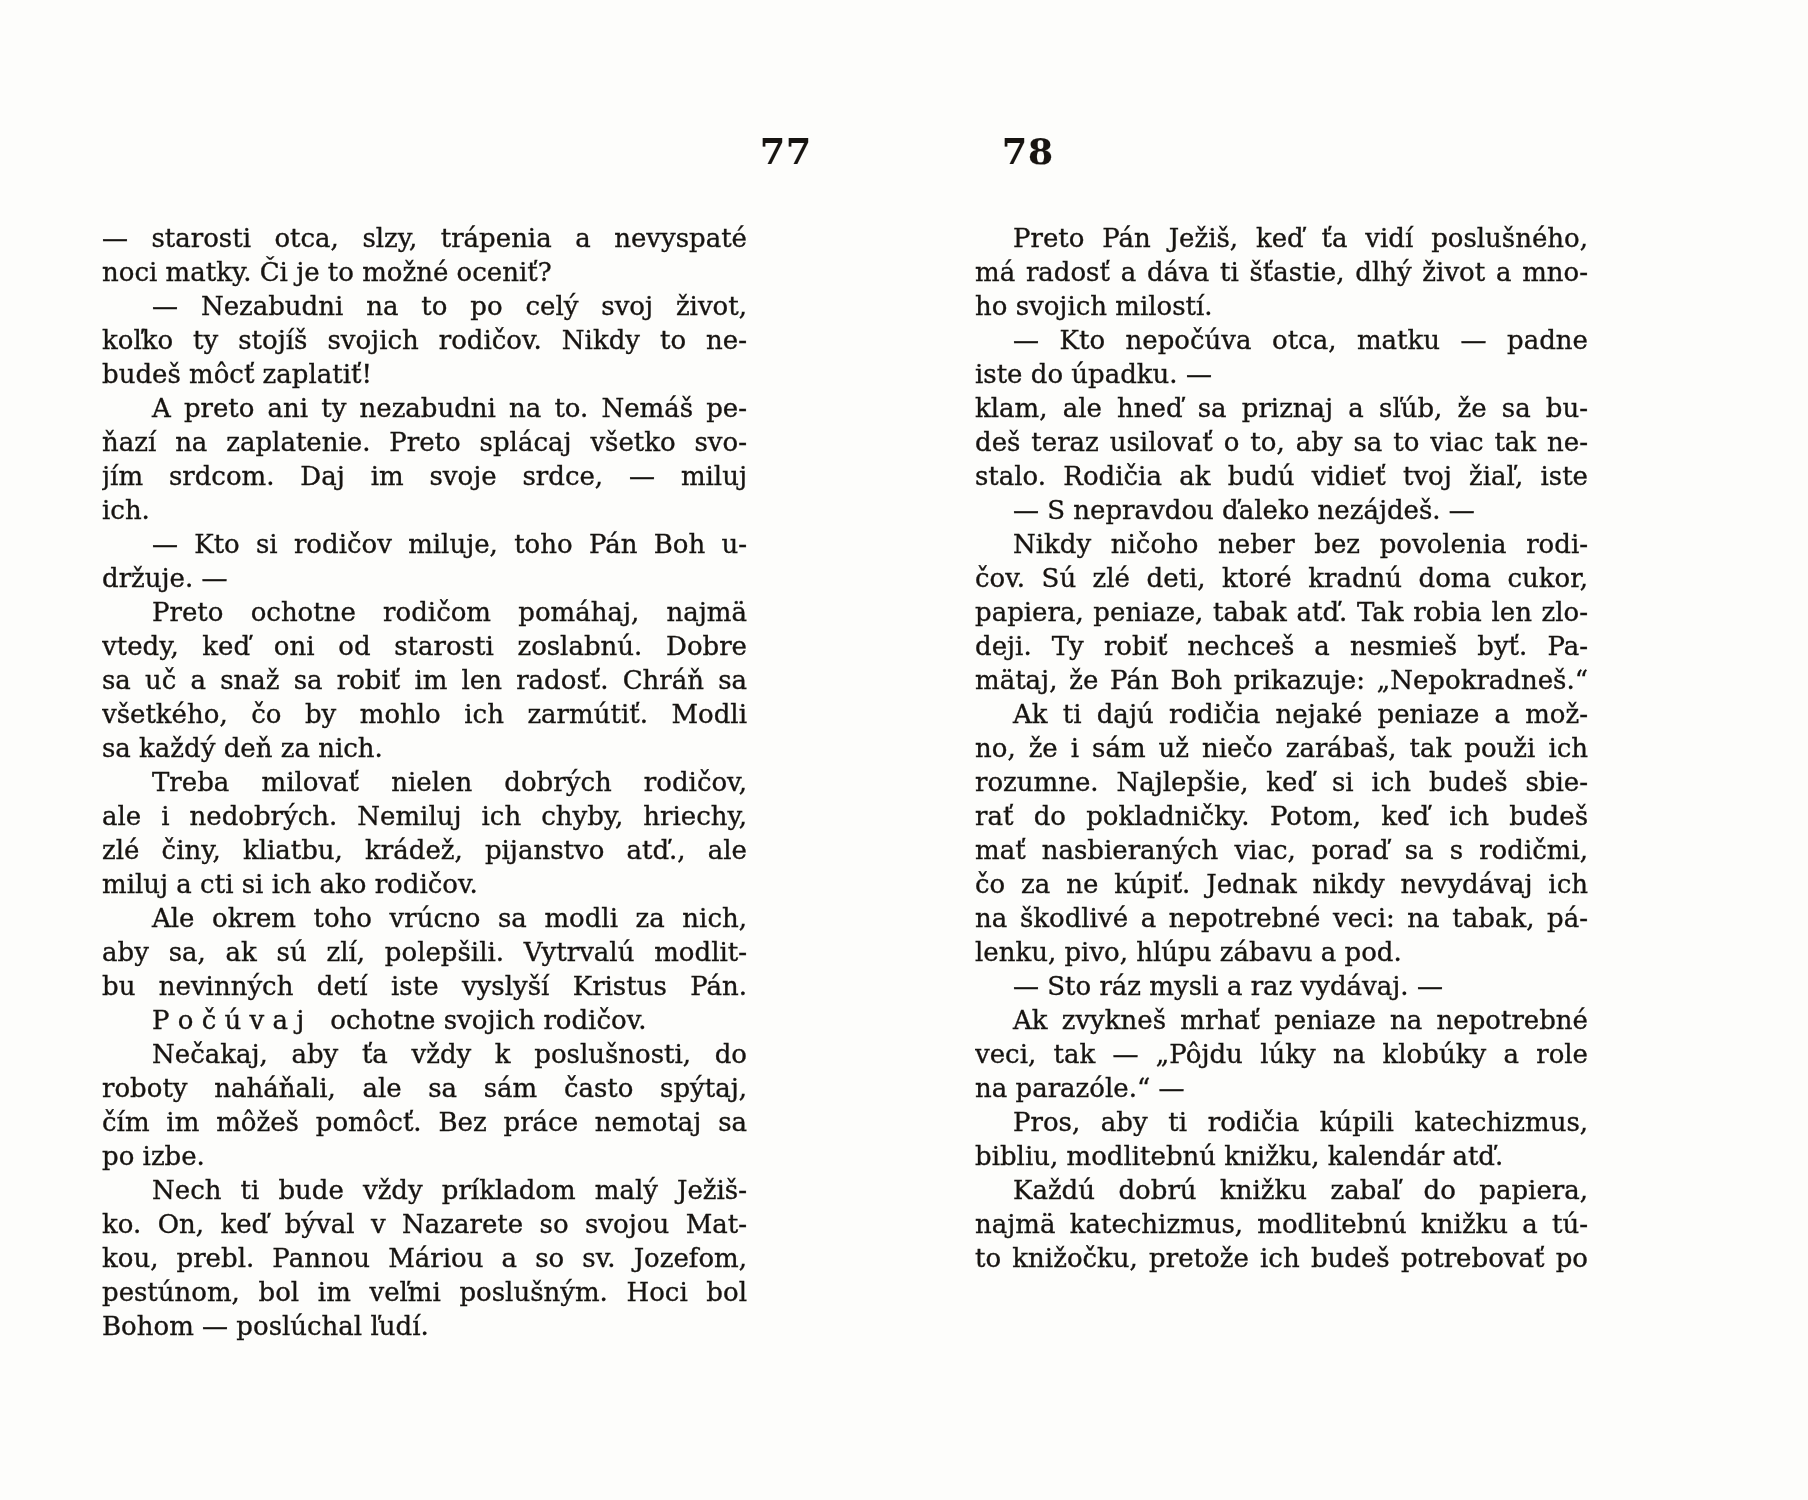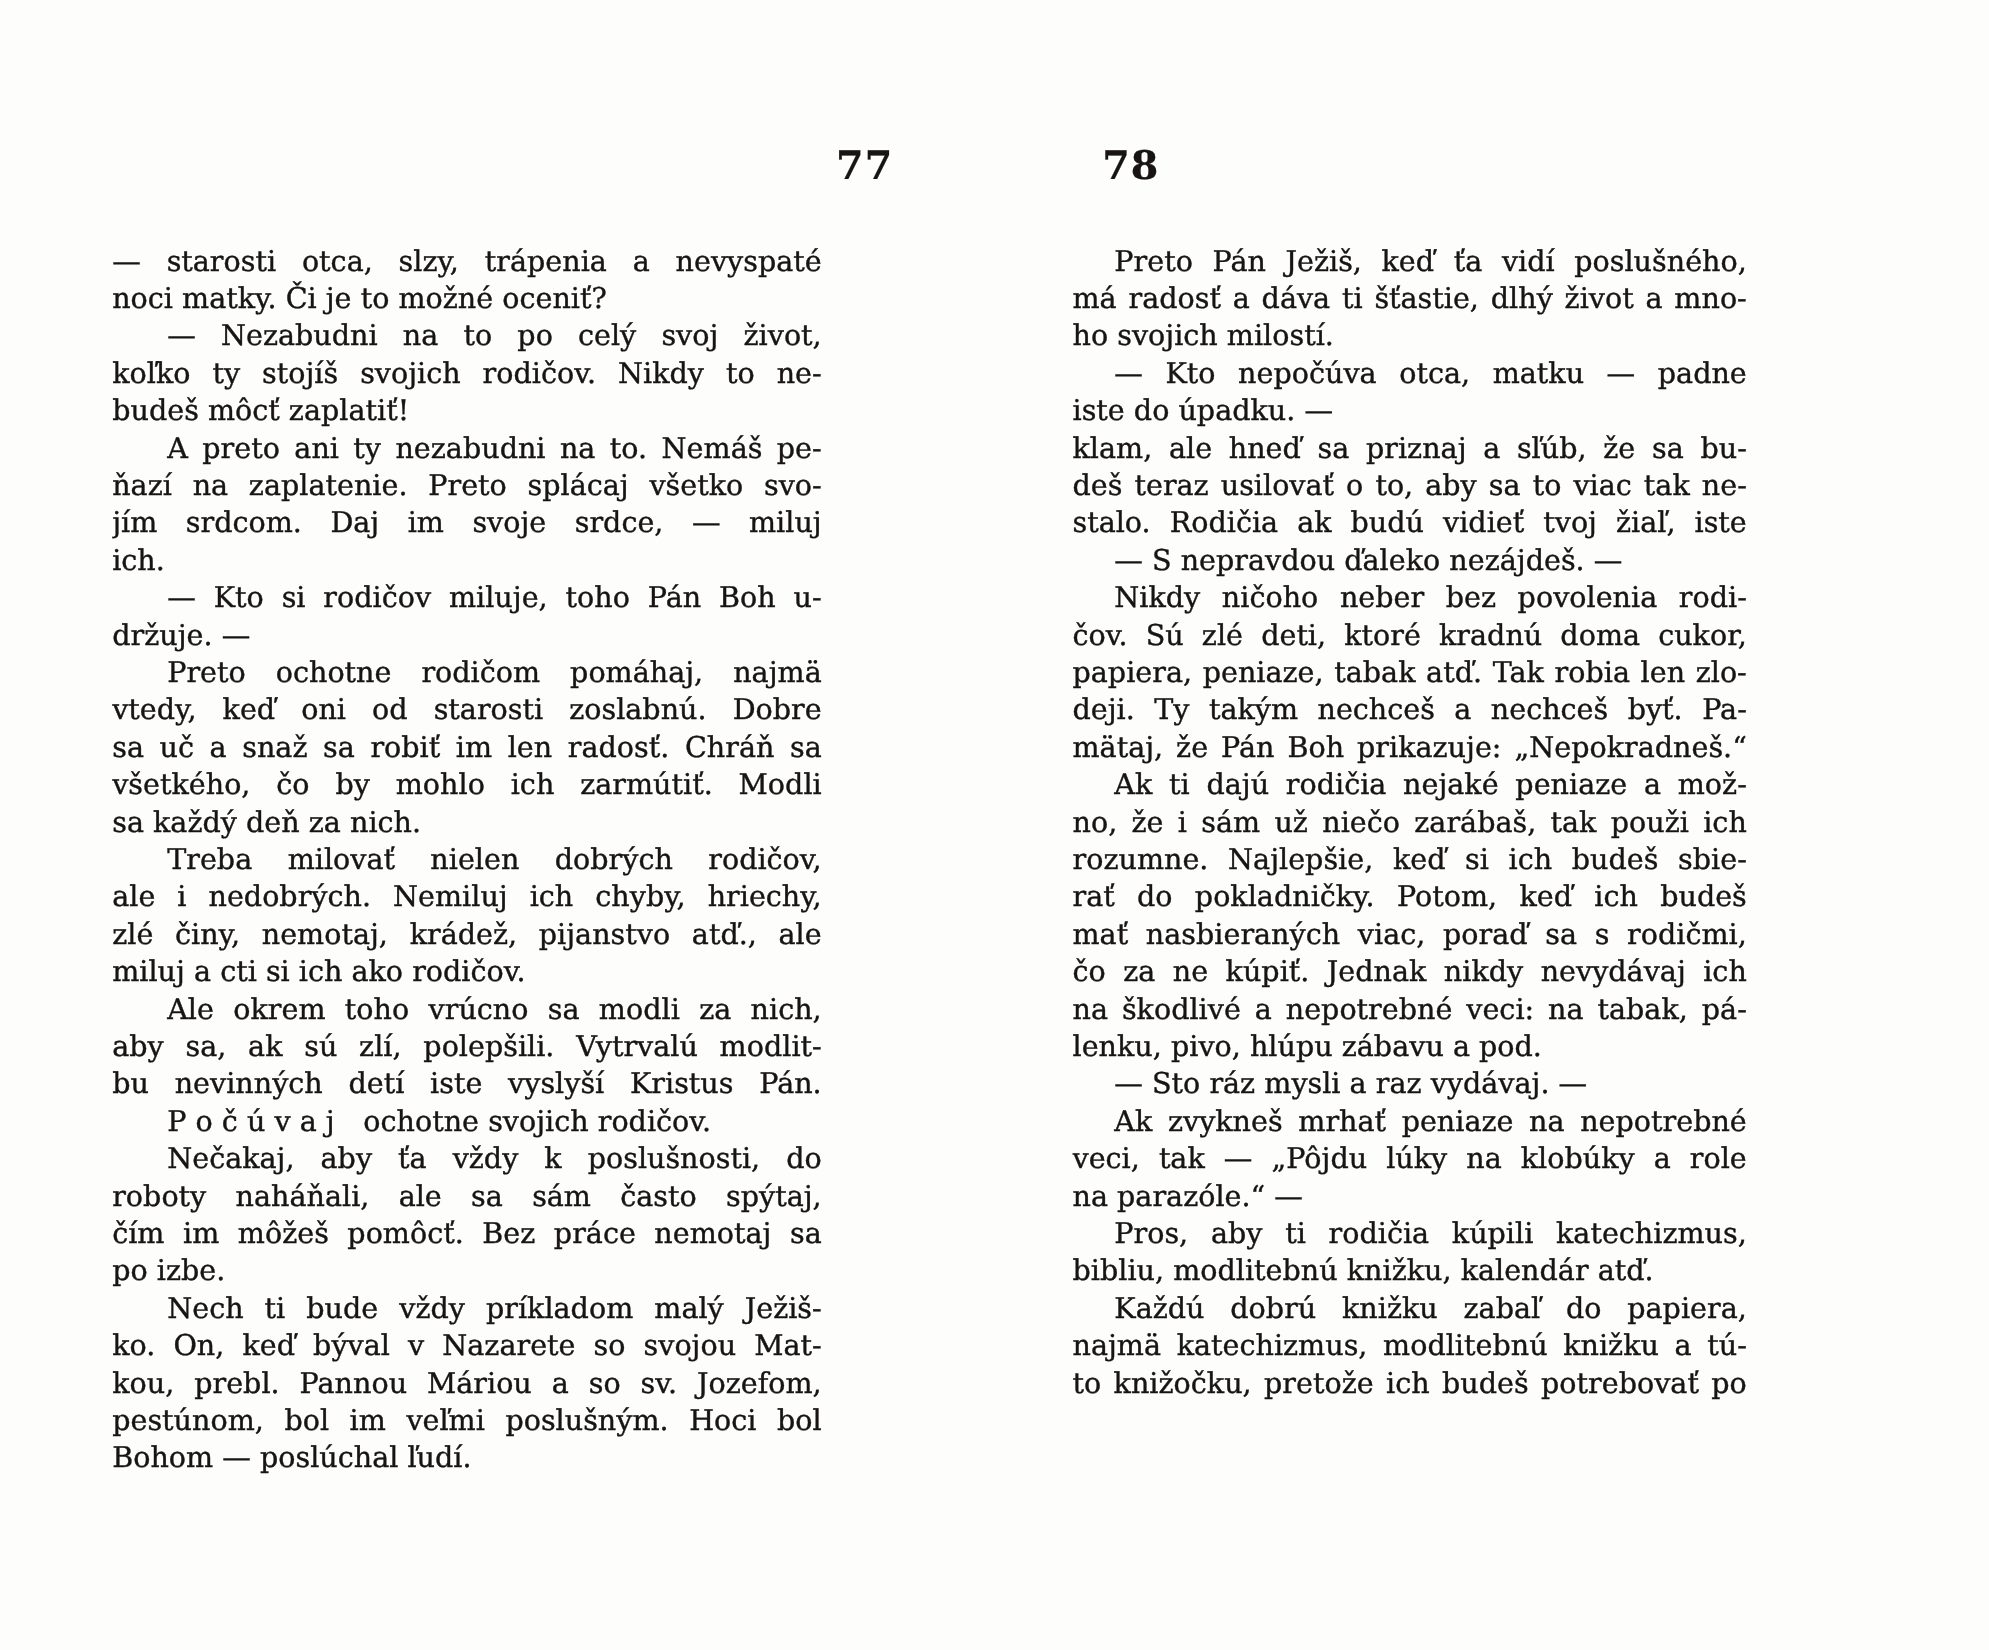--- a/index.html
+++ b/index.html
@@ -66,21 +66,21 @@
       <div class="line">ich.</div>
       <div class="line just ind">— Kto si rodičov miluje, toho Pán Boh u-</div>
       <div class="line">držuje. —</div>
       <div class="line just ind">Preto ochotne rodičom pomáhaj, najmä</div>
       <div class="line just">vtedy, keď oni od starosti zoslabnú. Dobre</div>
       <div class="line just">sa uč a snaž sa robiť im len radosť. Chráň sa</div>
       <div class="line just">všetkého, čo by mohlo ich zarmútiť. Modli</div>
       <div class="line">sa každý deň za nich.</div>
       <div class="line just ind">Treba milovať nielen dobrých rodičov,</div>
       <div class="line just">ale i nedobrých. Nemiluj ich chyby, hriechy,</div>
-      <div class="line just">zlé činy, nemotaj, krádež, pijanstvo atď., ale</div>
+      <div class="line just">zlé činy, kliatbu, krádež, pijanstvo atď., ale</div>
       <div class="line">miluj a cti si ich ako rodičov.</div>
       <div class="line just ind">Ale okrem toho vrúcno sa modli za nich,</div>
       <div class="line just">aby sa, ak sú zlí, polepšili. Vytrvalú modlit-</div>
       <div class="line just">bu nevinných detí iste vyslyší Kristus Pán.</div>
       <div class="line ind">P o č ú v a j ochotne svojich rodičov.</div>
       <div class="line just ind">Nečakaj, aby ťa vždy k poslušnosti, do</div>
       <div class="line just">roboty naháňali, ale sa sám často spýtaj,</div>
       <div class="line just">čím im môžeš pomôcť. Bez práce nemotaj sa</div>
       <div class="line">po izbe.</div>
       <div class="line just ind">Nech ti bude vždy príkladom malý Ježiš-</div>
@@ -95,21 +95,21 @@
       <div class="line">ho svojich milostí.</div>
       <div class="line just ind">— Kto nepočúva otca, matku — padne</div>
       <div class="line">iste do úpadku. —</div>
       <div class="line just">klam, ale hneď sa priznaj a sľúb, že sa bu-</div>
       <div class="line just">deš teraz usilovať o to, aby sa to viac tak ne-</div>
       <div class="line just">stalo. Rodičia ak budú vidieť tvoj žiaľ, iste</div>
       <div class="line ind">— S nepravdou ďaleko nezájdeš. —</div>
       <div class="line just ind">Nikdy ničoho neber bez povolenia rodi-</div>
       <div class="line just">čov. Sú zlé deti, ktoré kradnú doma cukor,</div>
       <div class="line just">papiera, peniaze, tabak atď. Tak robia len zlo-</div>
-      <div class="line just">deji. Ty takým nechceš a nechceš byť. Pa-</div>
+      <div class="line just">deji. Ty robiť nechceš a nesmieš byť. Pa-</div>
       <div class="line just">mätaj, že Pán Boh prikazuje: „Nepokradneš.“</div>
       <div class="line just ind">Ak ti dajú rodičia nejaké peniaze a mož-</div>
       <div class="line just">no, že i sám už niečo zarábaš, tak použi ich</div>
       <div class="line just">rozumne. Najlepšie, keď si ich budeš sbie-</div>
       <div class="line just">rať do pokladničky. Potom, keď ich budeš</div>
       <div class="line just">mať nasbieraných viac, poraď sa s rodičmi,</div>
       <div class="line just">čo za ne kúpiť. Jednak nikdy nevydávaj ich</div>
       <div class="line just">na škodlivé a nepotrebné veci: na tabak, pá-</div>
       <div class="line">lenku, pivo, hlúpu zábavu a pod.</div>
       <div class="line ind">— Sto ráz mysli a raz vydávaj. —</div>

